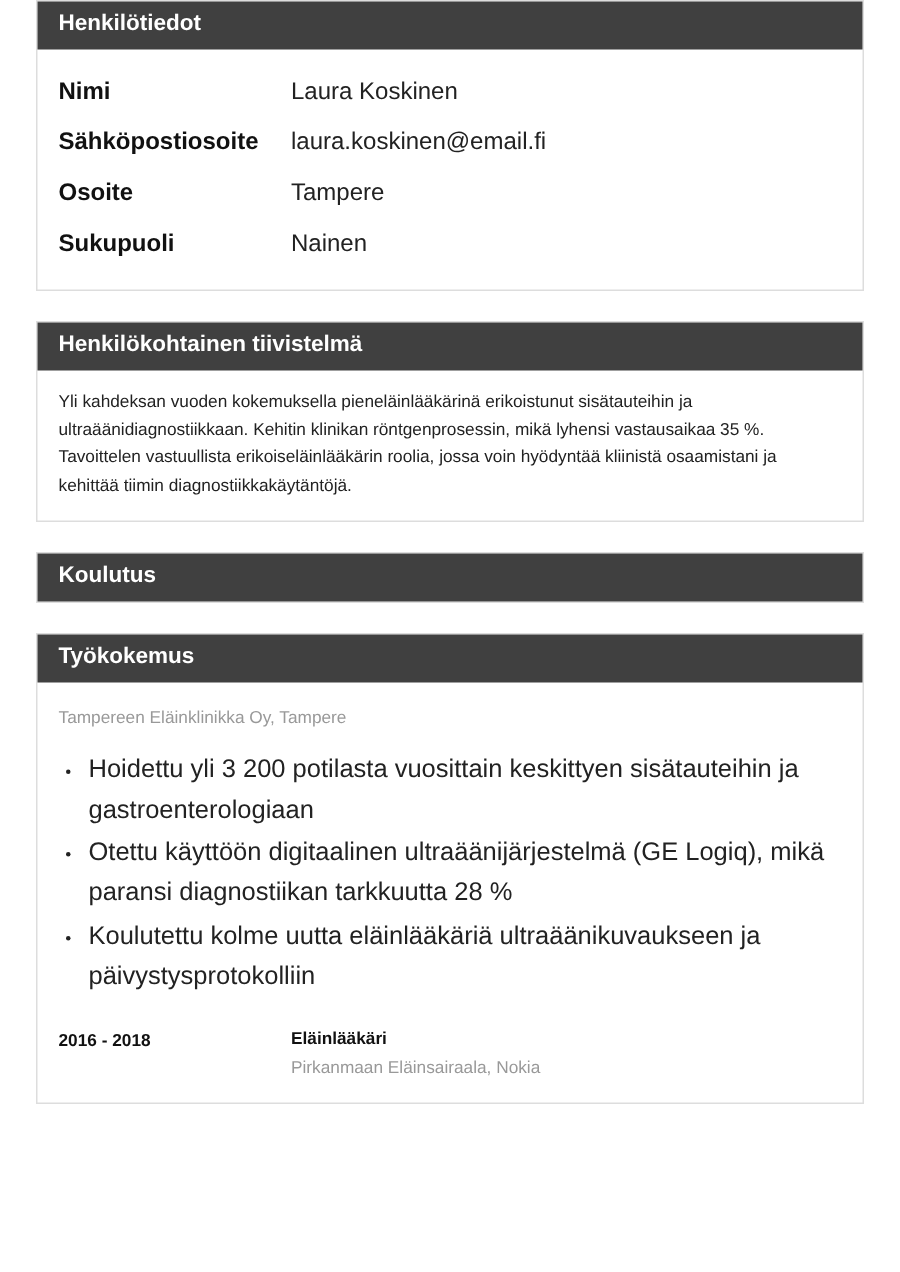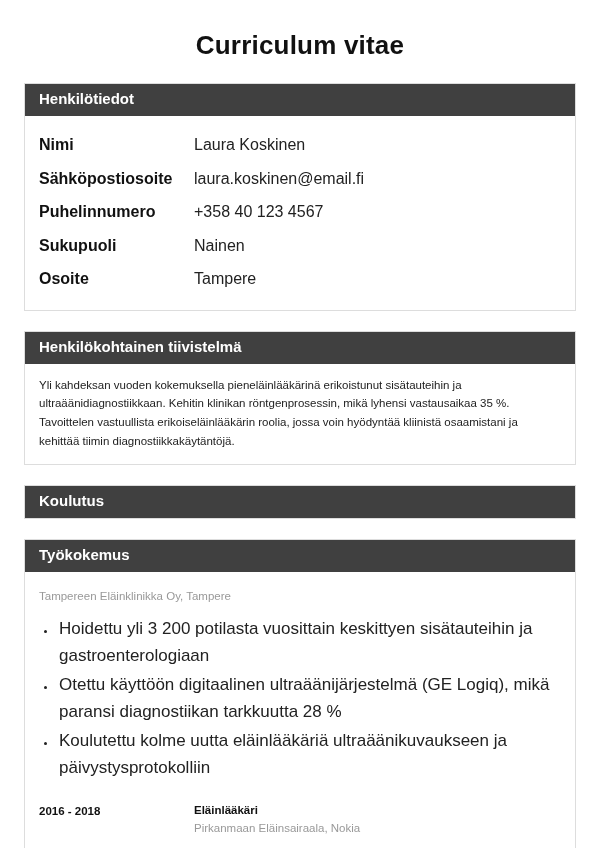--- a/index.html
+++ b/index.html
@@ -125,46 +125,41 @@
   }
   .entry-bullets li::marker {
     font-size: 11px;
   }
 </style>
 </head>
 <body>
 
 <div class="page">
 
-  <h1 class="doc-title">Curriculum vitae</h1>
 
   <section class="card">
     <div class="card-header">Henkilötiedot</div>
     <div class="card-body">
       <table class="info-table">
         <tbody>
           <tr>
             <td class="info-label">Nimi</td>
             <td class="info-value">Laura Koskinen</td>
           </tr>
           <tr>
             <td class="info-label">Sähköpostiosoite</td>
             <td class="info-value">laura.koskinen@email.fi</td>
           </tr>
           <tr>
-            <td class="info-label">Puhelinnumero</td>
-            <td class="info-value">+358 40 123 4567</td>
+            <td class="info-label">Osoite</td>
+            <td class="info-value">Tampere</td>
           </tr>
           <tr>
             <td class="info-label">Sukupuoli</td>
             <td class="info-value">Nainen</td>
-          </tr>
-          <tr>
-            <td class="info-label">Osoite</td>
-            <td class="info-value">Tampere</td>
           </tr>
         </tbody>
       </table>
     </div>
   </section>
 
   <section class="card">
     <div class="card-header">Henkilökohtainen tiivistelmä</div>
     <div class="card-body">
       <p class="summary-text">Yli kahdeksan vuoden kokemuksella pieneläinlääkärinä erikoistunut sisätauteihin ja ultraäänidiagnostiikkaan. Kehitin klinikan röntgenprosessin, mikä lyhensi vastausaikaa 35 %. Tavoittelen vastuullista erikoiseläinlääkärin roolia, jossa voin hyödyntää kliinistä osaamistani ja kehittää tiimin diagnostiikkakäytäntöjä.</p>

